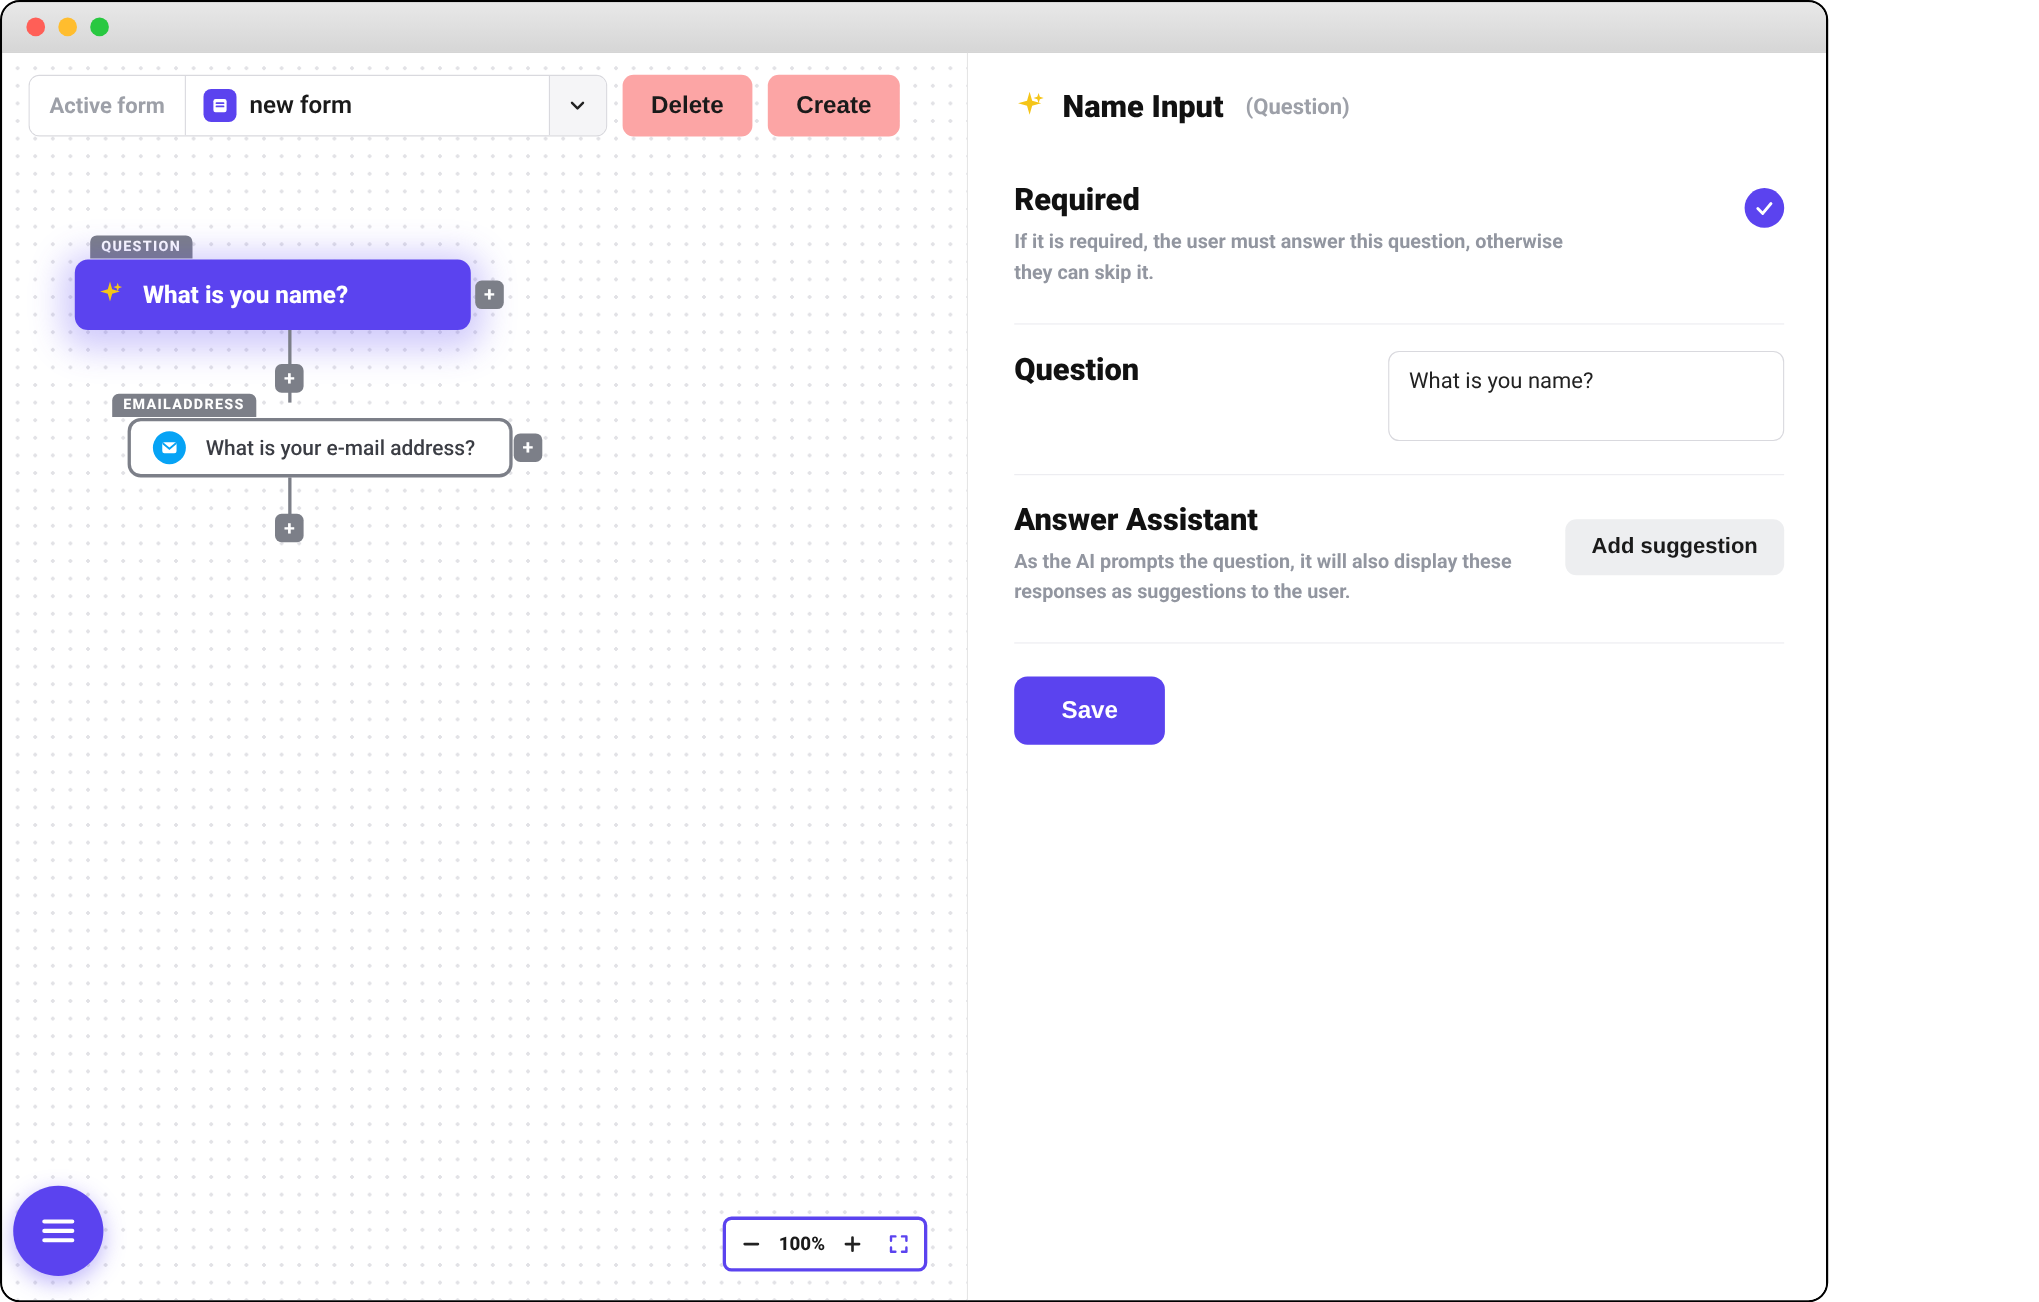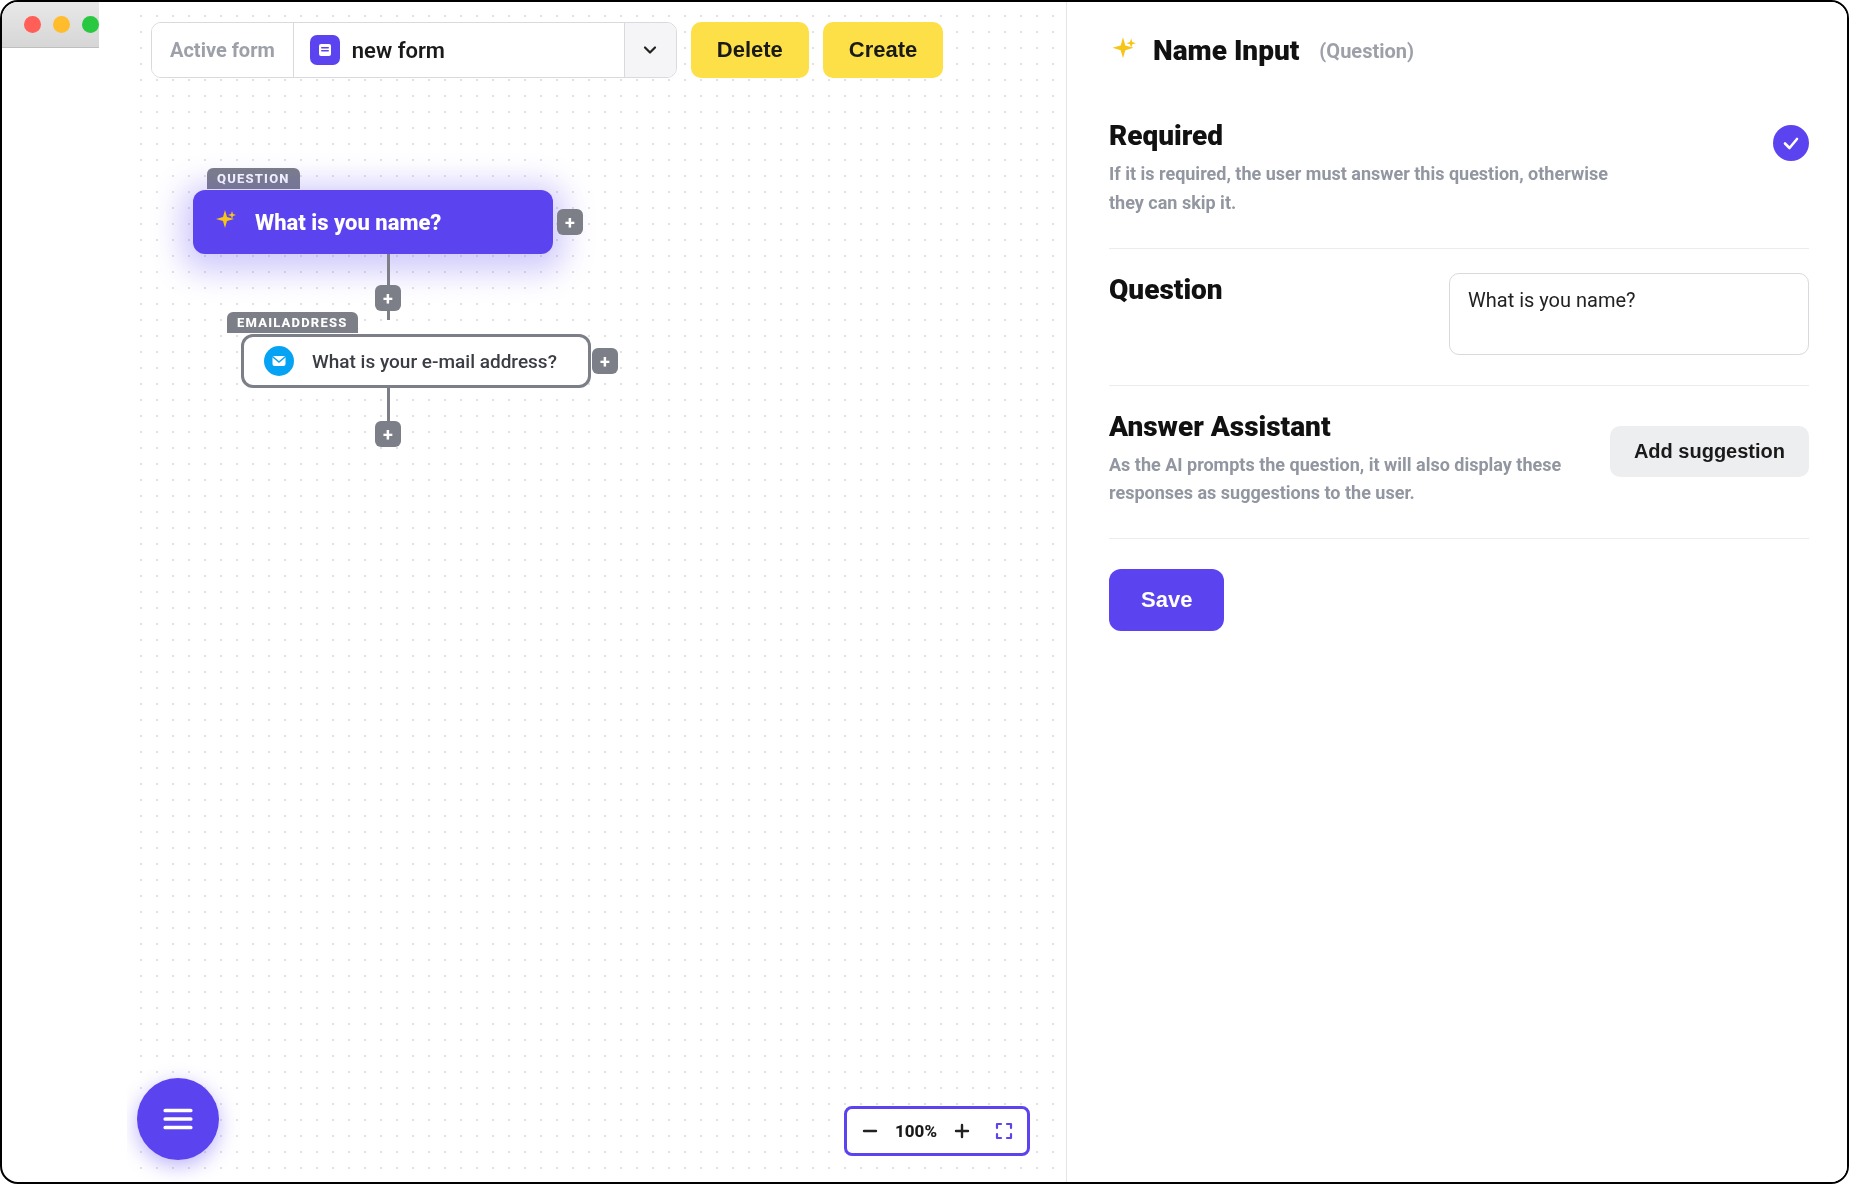--- a/index.html
+++ b/index.html
@@ -4,29 +4,28 @@
 <style>
   * { box-sizing: border-box; margin: 0; padding: 0; }
   body {
     font-family: -apple-system, BlinkMacSystemFont, "Segoe UI", Roboto, Helvetica, Arial, sans-serif;
     background: #fff;
     width: 1854px;
     height: 1184px;
     overflow: hidden;
   }
   .window {
-    width: 1849px;
+    width: 1662px;
     height: 1184px;
     border: 2px solid #000;
     border-radius: 18px;
     overflow: hidden;
     display: flex;
-    flex-direction: row;
-    background: #fff;
-    gap: 28px;
+    flex-direction: column;
+    background: #fff;
   }
   .titlebar {
     height: 46px;
     background: linear-gradient(#e8e8e8, #d6d6d6);
     display: flex;
     align-items: center;
     padding-left: 22px;
     gap: 12px;
     border-bottom: 1px solid #bfbfbf;
   }
@@ -105,21 +104,21 @@
   .form-select .chev {
     width: 52px;
     display: flex; align-items: center; justify-content: center;
     border-left: 1.5px solid #d9d9de;
     background: #f5f5f7;
   }
   .tb-btn {
     height: 56px;
     padding: 0 26px;
     border-radius: 10px;
-    background: #fde047;
+    background: #fca5a5;
     border: none;
     font-size: 22px;
     font-weight: 800;
     color: #1a1a1a;
     cursor: pointer;
   }
 
   
   .node-wrap { position: absolute; }
   .node-tag {
@@ -273,21 +272,21 @@
     cursor:pointer;
     align-self:flex-start;
     margin-top:16px;
   }
   .save-btn {
     margin-top: 30px;
     background:#5b43ef;
     color:#fff;
     border:none;
     border-radius:12px;
-    padding: 18px 32px;
+    padding: 18px 43px;
     font-size:22px;
     font-weight:800;
     cursor:pointer;
   }
 </style>
 </head>
 <body>
 
 <div class="window">
 

